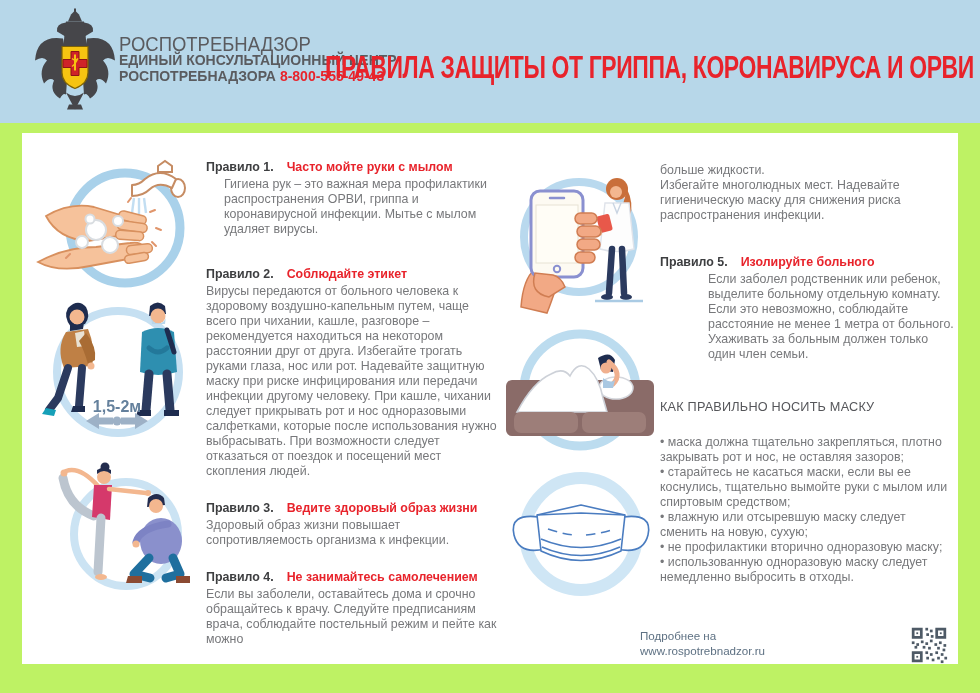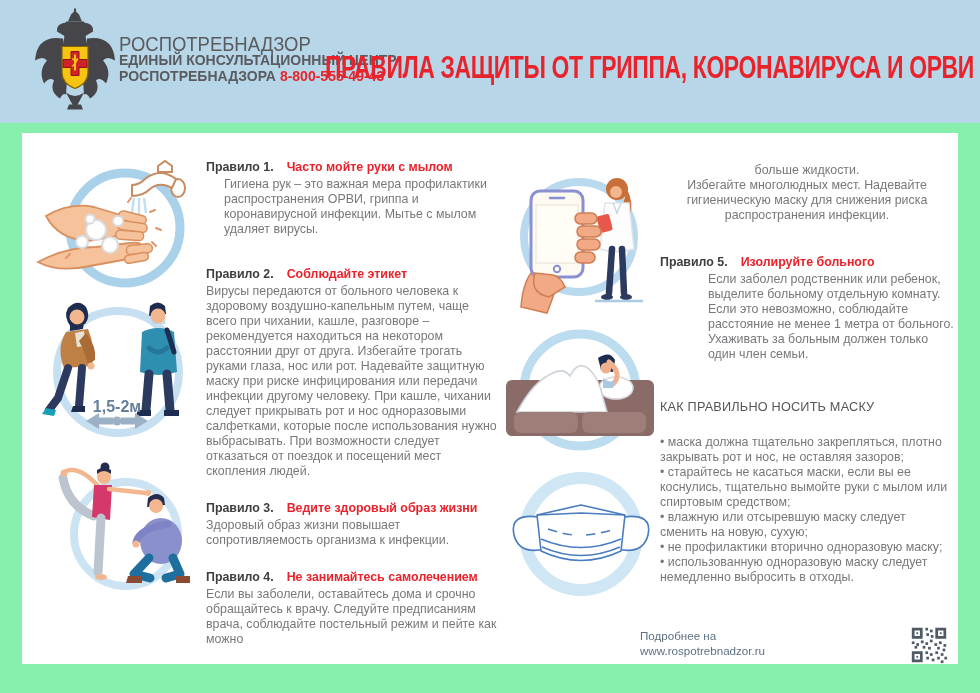--- a/index.html
+++ b/index.html
@@ -1,16 +1,16 @@
 <!DOCTYPE html>
 <html><head>
 <meta charset="utf-8">
 <style>
   html,body{margin:0;padding:0;}
-  .page{position:relative;width:980px;height:693px;background:#86efac;overflow:hidden;
+  .page{position:relative;width:980px;height:693px;background:#bef264;overflow:hidden;
         font-family:"Liberation Sans",sans-serif;}
   .topband{position:absolute;left:0;top:0;width:980px;height:123px;background:#b7d7e9;}
   .logo{position:absolute;left:33px;top:8px;width:84px;height:104px;}
   .org-name{position:absolute;left:119px;top:32px;font-size:21px;color:#5a5b5f;
             white-space:nowrap;transform:scaleX(0.88);transform-origin:left top;}
   .org-sub{position:absolute;left:119px;top:52px;font-size:14px;font-weight:bold;
            color:#5a5b5f;line-height:16px;white-space:nowrap;}
   .org-sub .phone{color:#e8232b;}
   .main-title{position:absolute;left:325px;top:50px;font-size:31px;font-weight:bold;
               color:#e8232b;white-space:nowrap;letter-spacing:-0.5px;
@@ -20,21 +20,21 @@
   .illo{position:absolute;}
   .col{position:absolute;}
   .col1{left:206px;top:160px;width:293px;}
   .col2{left:660px;top:163px;width:294px;}
 
   .rule-head{margin:0 0 2px;font-size:12.4px;line-height:15px;font-weight:bold;color:#3d3e40;}
   .rule-head .lbl{margin-right:4px;}
   .rule-head .red{color:#e8232b;margin-left:9px;}
   .rule-body{margin:0 0 22px;font-size:12.4px;line-height:15px;color:#77787b;}
   .rule-body.first{margin-bottom:30px;margin-left:18px;}
-  .cont{margin:0 0 32px;font-size:12.4px;line-height:15px;color:#77787b;text-align:center;}
+  .cont{margin:0 0 32px;font-size:12.4px;line-height:15px;color:#77787b;}
   .cont p{margin:0;}
   .rule-body.r5{margin-bottom:38px;margin-left:48px;}
   .mask-title{margin:0 0 20px;font-size:12.7px;line-height:15px;color:#55565a;
               letter-spacing:0.2px;font-weight:normal;}
   .bullets p{margin:0;font-size:12.4px;line-height:15px;color:#77787b;}
 
   .footer-note{position:absolute;left:640px;top:629px;width:264px;text-align:left;
                font-size:11.6px;line-height:14.5px;color:#5e7183;}
   .qr{position:absolute;left:910px;top:626px;width:38px;height:38px;}
 </style>

